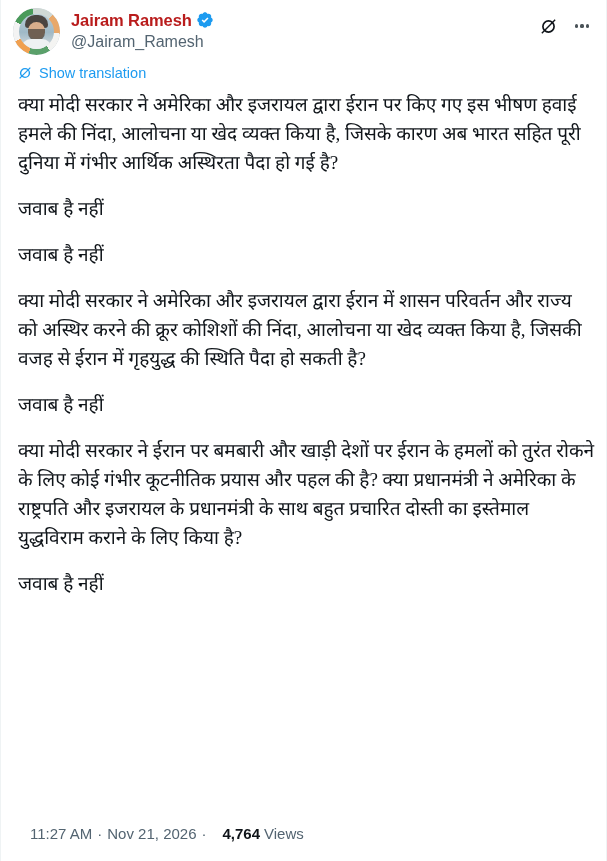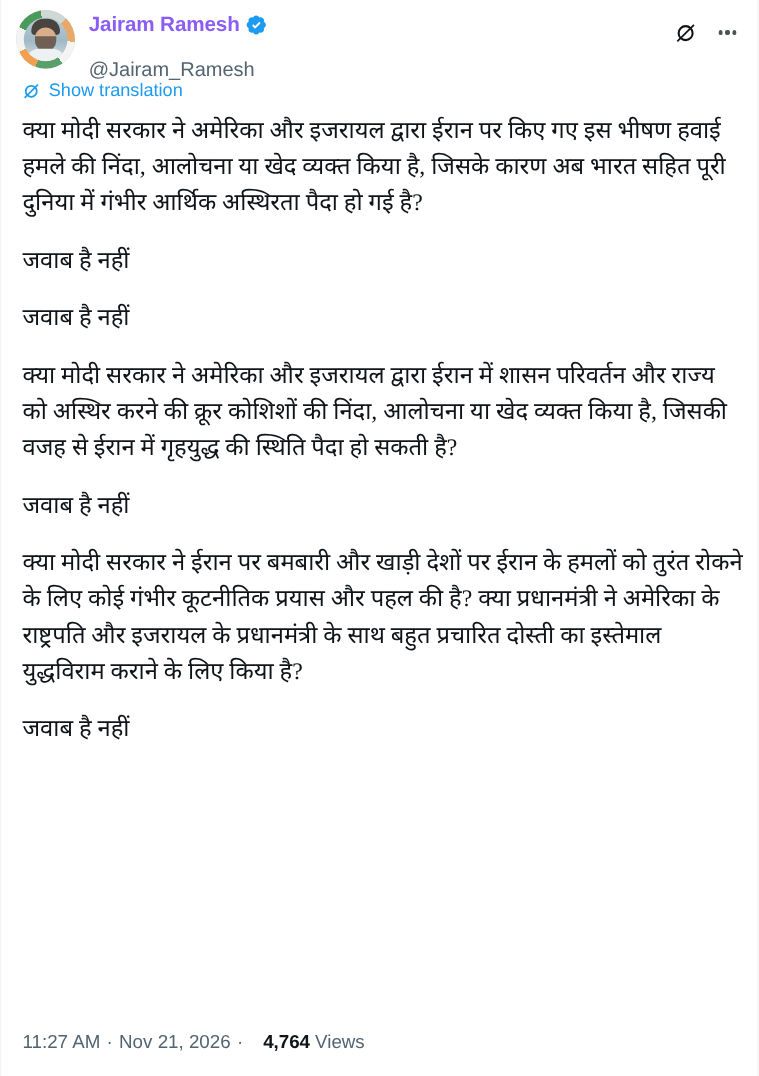--- a/index.html
+++ b/index.html
@@ -89,34 +89,34 @@
   }
   .name-row {
     display: flex;
     align-items: center;
     gap: 4px;
     line-height: 20px;
   }
   .display-name {
     font-size: 16.5px;
     font-weight: bold;
-    color: #8b5cf6;
+    color: #b91c1c;
     letter-spacing: -0.1px;
     white-space: nowrap;
   }
   .verified-badge {
     width: 18px; height: 18px;
     flex: 0 0 18px;
     display: block;
   }
   .handle {
     font-size: 16px;
     color: #536471;
     line-height: 21px;
-    margin-top: 16px;
+    margin-top: 1px;
     white-space: nowrap;
   }
 
   .header-actions {
     margin-left: auto;
     display: flex;
     align-items: center;
     gap: 10px;
     padding-top: 6px;
   }
@@ -164,21 +164,21 @@
     margin: 0;
     white-space: pre-wrap;
     word-wrap: break-word;
   }
   .para + .para { margin-top: 17px; }
   .para.answer { }
 
   
   .tweet-footer {
     position: absolute;
-    left: 0; right: 0;
+    left: 12px; right: 0;
     bottom: 0;
     padding: 0 12px 0 17px;
     height: 54px;
     display: flex;
     align-items: center;
     font-size: 15px;
     color: #536471;
     line-height: 20px;
   }
   .tweet-footer .sep { margin: 0 5px; }

